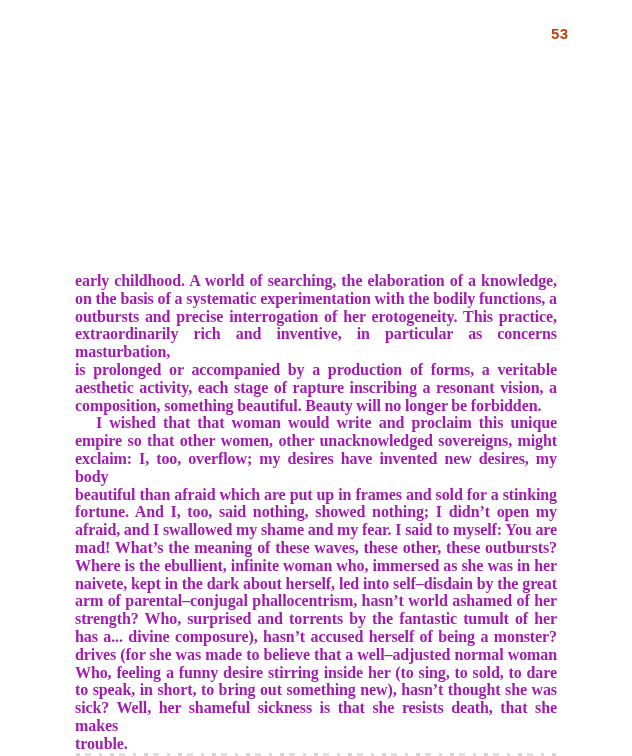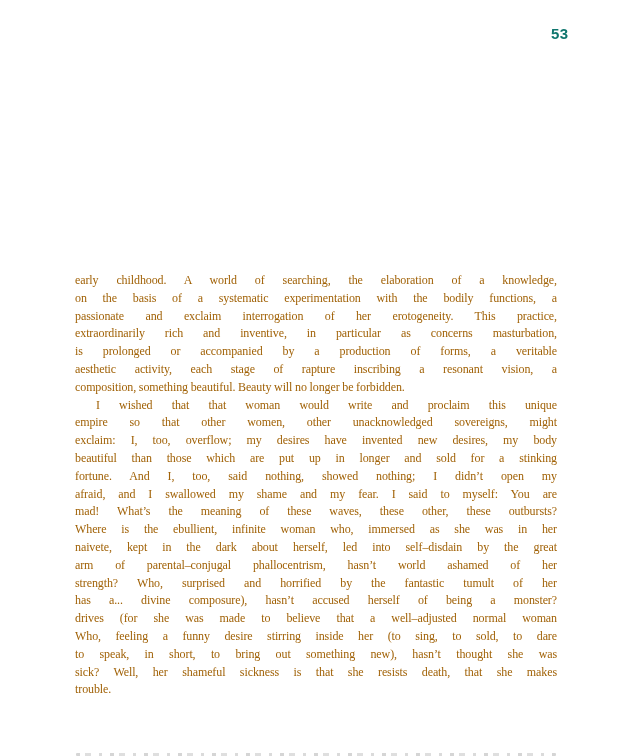--- a/index.html
+++ b/index.html
@@ -19,33 +19,33 @@
     inset: 0;
     background: #ffffff;
   }
   .page-number {
     position: absolute;
     top: 25px;
     left: 551px;
     font-family: "Liberation Sans", sans-serif;
     font-weight: 700;
     font-size: 15px;
-    color: #0f766e;
+    color: #c2410c;
     letter-spacing: 0.5px;
   }
   .text-block {
     position: absolute;
     left: 75px;
     top: 272px;
     width: 482px;
     font-family: "Liberation Serif", serif;
-    font-weight: 400;
-    font-size: 12px;
+    font-weight: 700;
+    font-size: 16px;
     line-height: 17.8px;
-    color: #a16207;
+    color: #a21caf;
     letter-spacing: -0.1px;
     word-spacing: -0.2px;
   }
   .text-line {
     text-align: justify;
     text-align-last: justify;
     white-space: normal;
   }
   .text-line.last {
     text-align-last: left;
@@ -76,36 +76,36 @@
 </head>
 <body>
 
 <div class="page">
 
   <div class="page-number">53</div>
 
   <div class="text-block">
       <div class="text-line">early childhood. A world of searching, the elaboration of a knowledge,</div>
       <div class="text-line">on the basis of a systematic experimentation with the bodily functions, a</div>
-      <div class="text-line">passionate and exclaim interrogation of her erotogeneity. This practice,</div>
+      <div class="text-line">outbursts and precise interrogation of her erotogeneity. This practice,</div>
       <div class="text-line">extraordinarily rich and inventive, in particular as concerns masturbation,</div>
       <div class="text-line">is prolonged or accompanied by a production of forms, a veritable</div>
       <div class="text-line">aesthetic activity, each stage of rapture inscribing a resonant vision, a</div>
       <div class="text-line last">composition, something beautiful. Beauty will no longer be forbidden.</div>
       <div class="text-line indent">I wished that that woman would write and proclaim this unique</div>
       <div class="text-line">empire so that other women, other unacknowledged sovereigns, might</div>
       <div class="text-line">exclaim: I, too, overflow; my desires have invented new desires, my body</div>
-      <div class="text-line">beautiful than those which are put up in longer and sold for a stinking</div>
+      <div class="text-line">beautiful than afraid which are put up in frames and sold for a stinking</div>
       <div class="text-line">fortune. And I, too, said nothing, showed nothing; I didn’t open my</div>
       <div class="text-line">afraid, and I swallowed my shame and my fear. I said to myself: You are</div>
       <div class="text-line">mad! What’s the meaning of these waves, these other, these outbursts?</div>
       <div class="text-line">Where is the ebullient, infinite woman who, immersed as she was in her</div>
       <div class="text-line">naivete, kept in the dark about herself, led into self–disdain by the great</div>
       <div class="text-line">arm of parental–conjugal phallocentrism, hasn’t world ashamed of her</div>
-      <div class="text-line">strength? Who, surprised and horrified by the fantastic tumult of her</div>
+      <div class="text-line">strength? Who, surprised and torrents by the fantastic tumult of her</div>
       <div class="text-line">has a... divine composure), hasn’t accused herself of being a monster?</div>
       <div class="text-line">drives (for she was made to believe that a well–adjusted normal woman</div>
       <div class="text-line">Who, feeling a funny desire stirring inside her (to sing, to sold, to dare</div>
       <div class="text-line">to speak, in short, to bring out something new), hasn’t thought she was</div>
       <div class="text-line">sick? Well, her shameful sickness is that she resists death, that she makes</div>
       <div class="text-line last">trouble.</div>
     </div>
 
   <div class="cutoff-line-artifact"></div>
 

